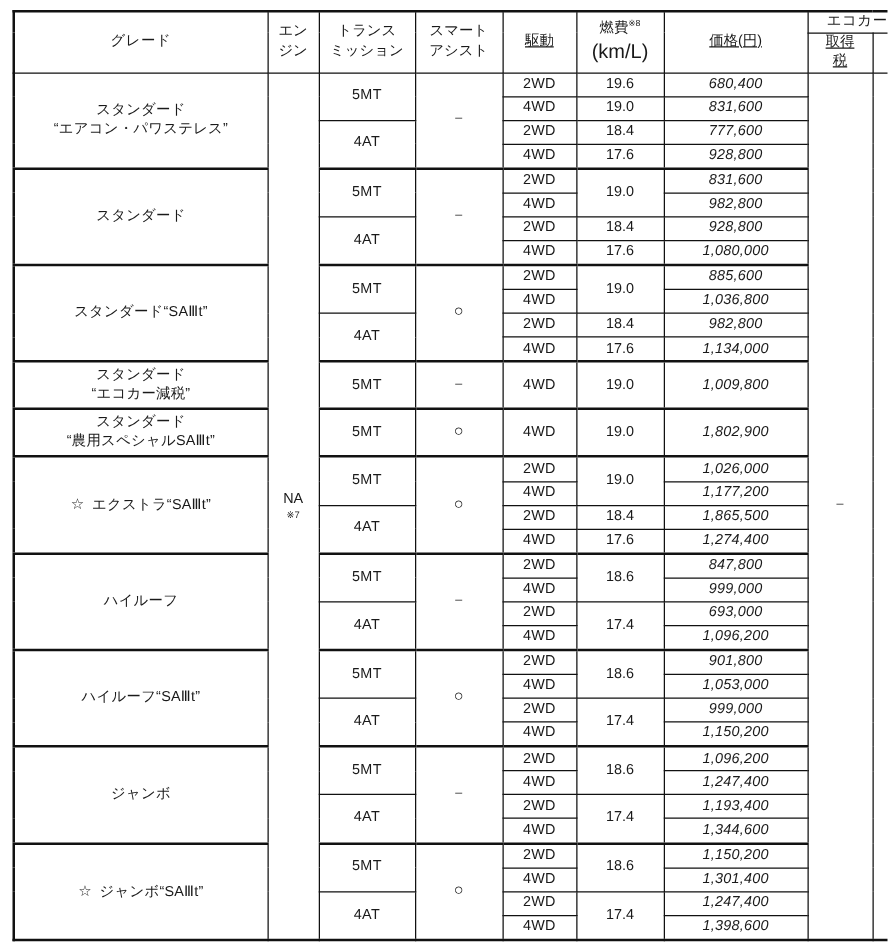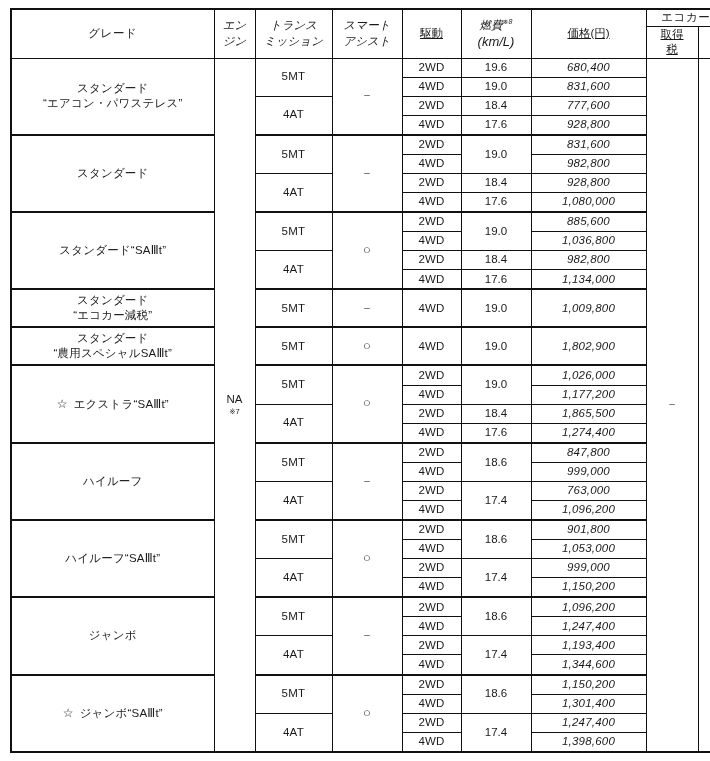--- a/index.html
+++ b/index.html
@@ -49,30 +49,30 @@
   col.c-engine { width: 41px; }
   col.c-trans  { width: 77px; }
   col.c-assist { width: 70px; }
   col.c-drive  { width: 59px; }
   col.c-fuel   { width: 70px; }
   col.c-price  { width: 115px; }
   col.c-acq    { width: 52px; }
   col.c-weight { width: 52px; }
 
   .h-grade { font-size: 13px; letter-spacing: 0.5px; }
-  .h-two   { font-size: 12px; line-height: 1.45; font-style: italic; }
+  .h-two   { font-size: 12px; line-height: 1.45; }
   .h-sub   { font-size: 12px; line-height: 1.5; text-decoration: underline; }
   .h-eco   { font-size: 12.5px; letter-spacing: 0.5px; }
 
   .sup {
     font-size: 7px;
     vertical-align: super;
     letter-spacing: 0;
   }
-  .unit { font-size: 13px; }
+  .unit { font-size: 16px; }
 
   td.grade {
     font-size: 12.5px;
     line-height: 1.5;
     letter-spacing: 0.2px;
   }
   td.grade .star { margin-right: 6px; font-size: 12px; }
 
   td.engine { font-size: 12px; line-height: 1.3; }
   td.engine .note { display: block; font-size: 7.5px; letter-spacing: 0; }
@@ -262,21 +262,21 @@
           <td class="price">847,800</td>
         </tr>
         <tr>
           <td class="drive">4WD</td>
           <td class="price">999,000</td>
         </tr>
         <tr>
           <td class="trans" rowspan="2">4AT</td>
           <td class="drive">2WD</td>
           <td class="fuel" rowspan="2">17.4</td>
-          <td class="price">763,000</td>
+          <td class="price">693,000</td>
         </tr>
         <tr>
           <td class="drive">4WD</td>
           <td class="price">1,096,200</td>
         </tr>
         <tr class="block-start">
           <td class="grade" rowspan="4"><span>ハイルーフ“SAⅢt”</span></td>
           <td class="trans" rowspan="2">5MT</td>
           <td class="assist" rowspan="4"><span class="circle">○</span></td>
           <td class="drive">2WD</td>

